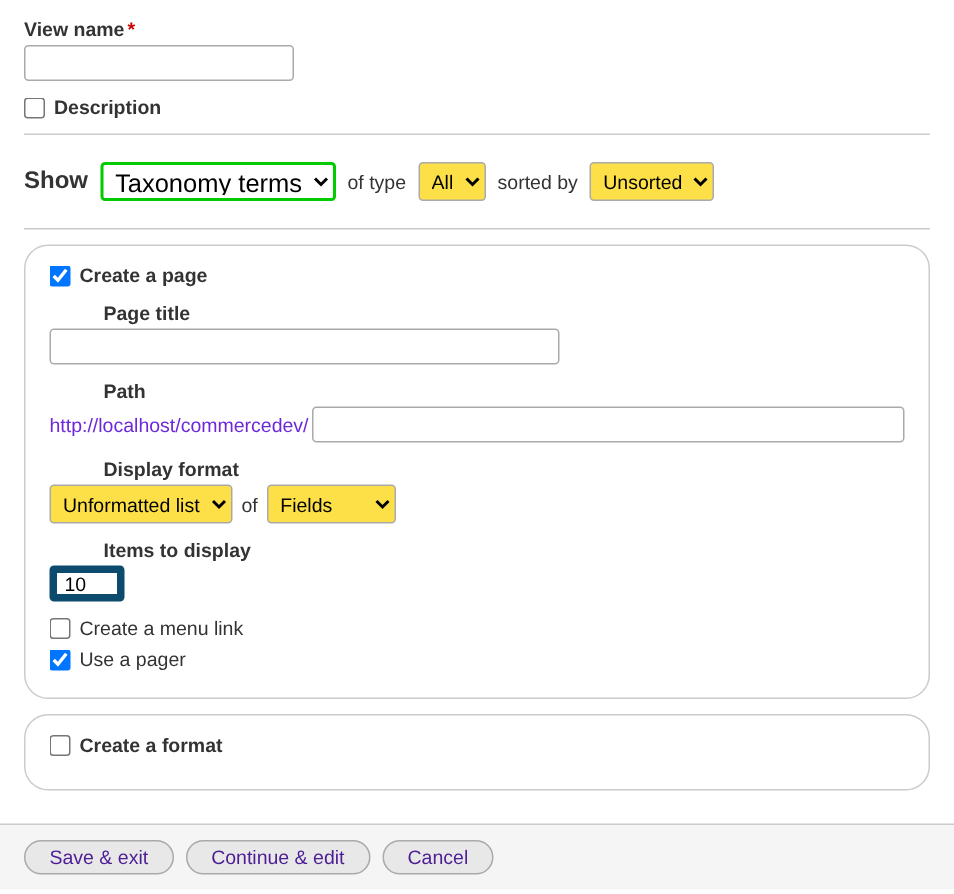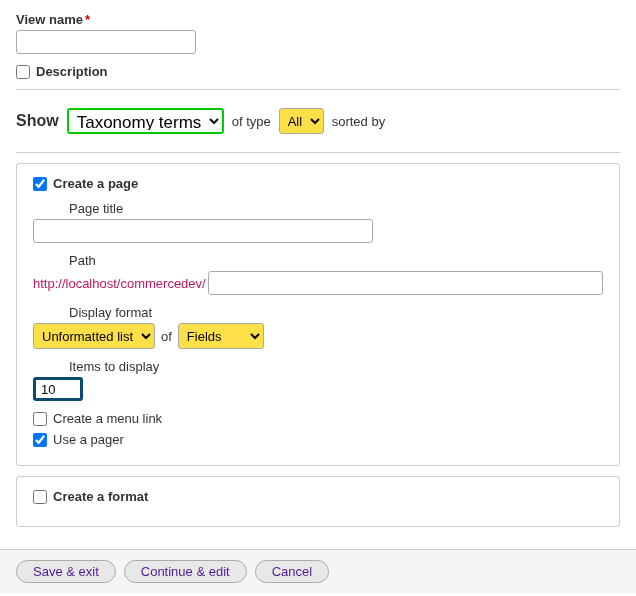--- a/index.html
+++ b/index.html
@@ -83,40 +83,40 @@
       border: 1px solid #aaa;
       border-radius: 3px;
       padding: 2px 4px;
       font-size: 13px;
       background: #fde047;
       height: 26px;
     }
 
     .panel {
       border: 1px solid #ccc;
-      border-radius: 3px;
+      border-radius: 16px;
       padding: 12px 16px;
       margin-bottom: 10px;
     }
 
     .panel-title {
       display: flex;
       align-items: center;
       gap: 6px;
       font-weight: bold;
       font-size: 13px;
       margin-bottom: 10px;
     }
 
     .form-group {
       margin-bottom: 10px;
     }
 
     .form-group-label {
-      font-weight: normal;
+      font-weight: bold;
       margin-bottom: 3px;
       font-size: 13px;
       padding-left: 36px;
     }
 
     .full-input {
       border: 1px solid #aaa;
       border-radius: 3px;
       padding: 3px 5px;
       font-size: 13px;
@@ -125,21 +125,21 @@
       background: #fff;
     }
 
     .path-row {
       display: flex;
       align-items: center;
       gap: 0;
     }
 
     .path-prefix {
-      color: #be185d;
+      color: #6d28d9;
       font-size: 13px;
       margin-right: 2px;
     }
 
     .path-input {
       border: 1px solid #aaa;
       border-radius: 3px;
       padding: 3px 5px;
       font-size: 13px;
       flex: 1;
@@ -147,21 +147,21 @@
       background: #fff;
     }
 
     .display-format-row {
       display: flex;
       align-items: center;
       gap: 6px;
     }
 
     .small-input {
-      border: 3px solid #0c4a6e;
+      border: 5px solid #0c4a6e;
       border-radius: 3px;
       padding: 3px 5px;
       font-size: 13px;
       width: 50px;
       height: 24px;
       background: #fff;
     }
 
     .checkbox-item {
       display: flex;
@@ -222,20 +222,23 @@
       <option>Taxonomy terms</option>
       <option>Content</option>
       <option>Files</option>
       <option>Users</option>
     </select>
     <span>of type</span>
     <select>
       <option>All</option>
     </select>
     <span>sorted by</span>
+    <select>
+      <option>Unsorted</option>
+    </select>
   </div>
 
   <hr class="section-divider">
 
   <div class="panel">
     <div class="panel-title">
       <input type="checkbox" checked="" style="">
       <span>Create a page</span>
     </div>
 

